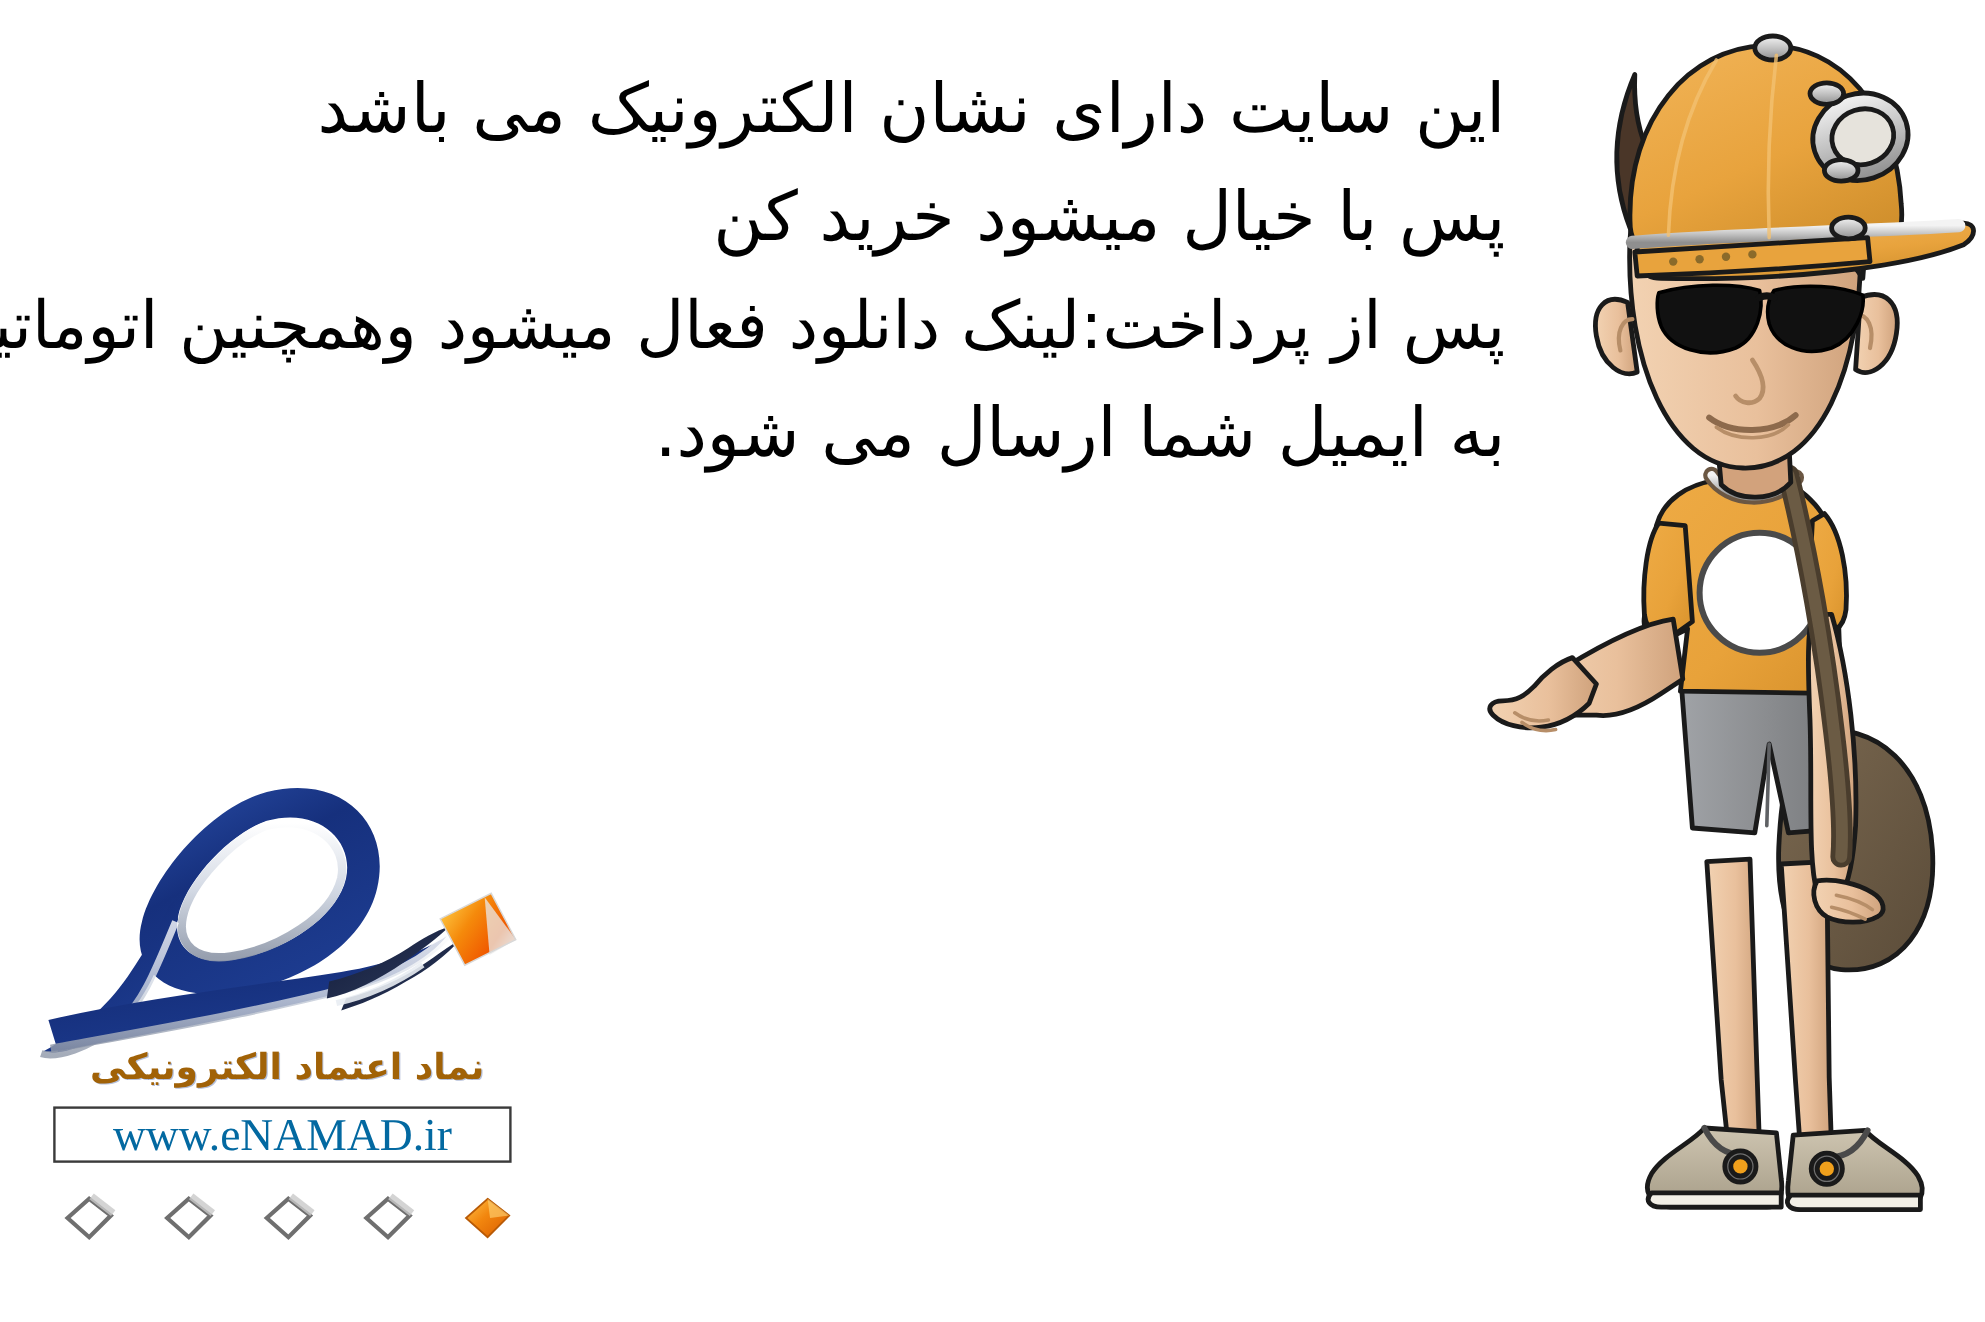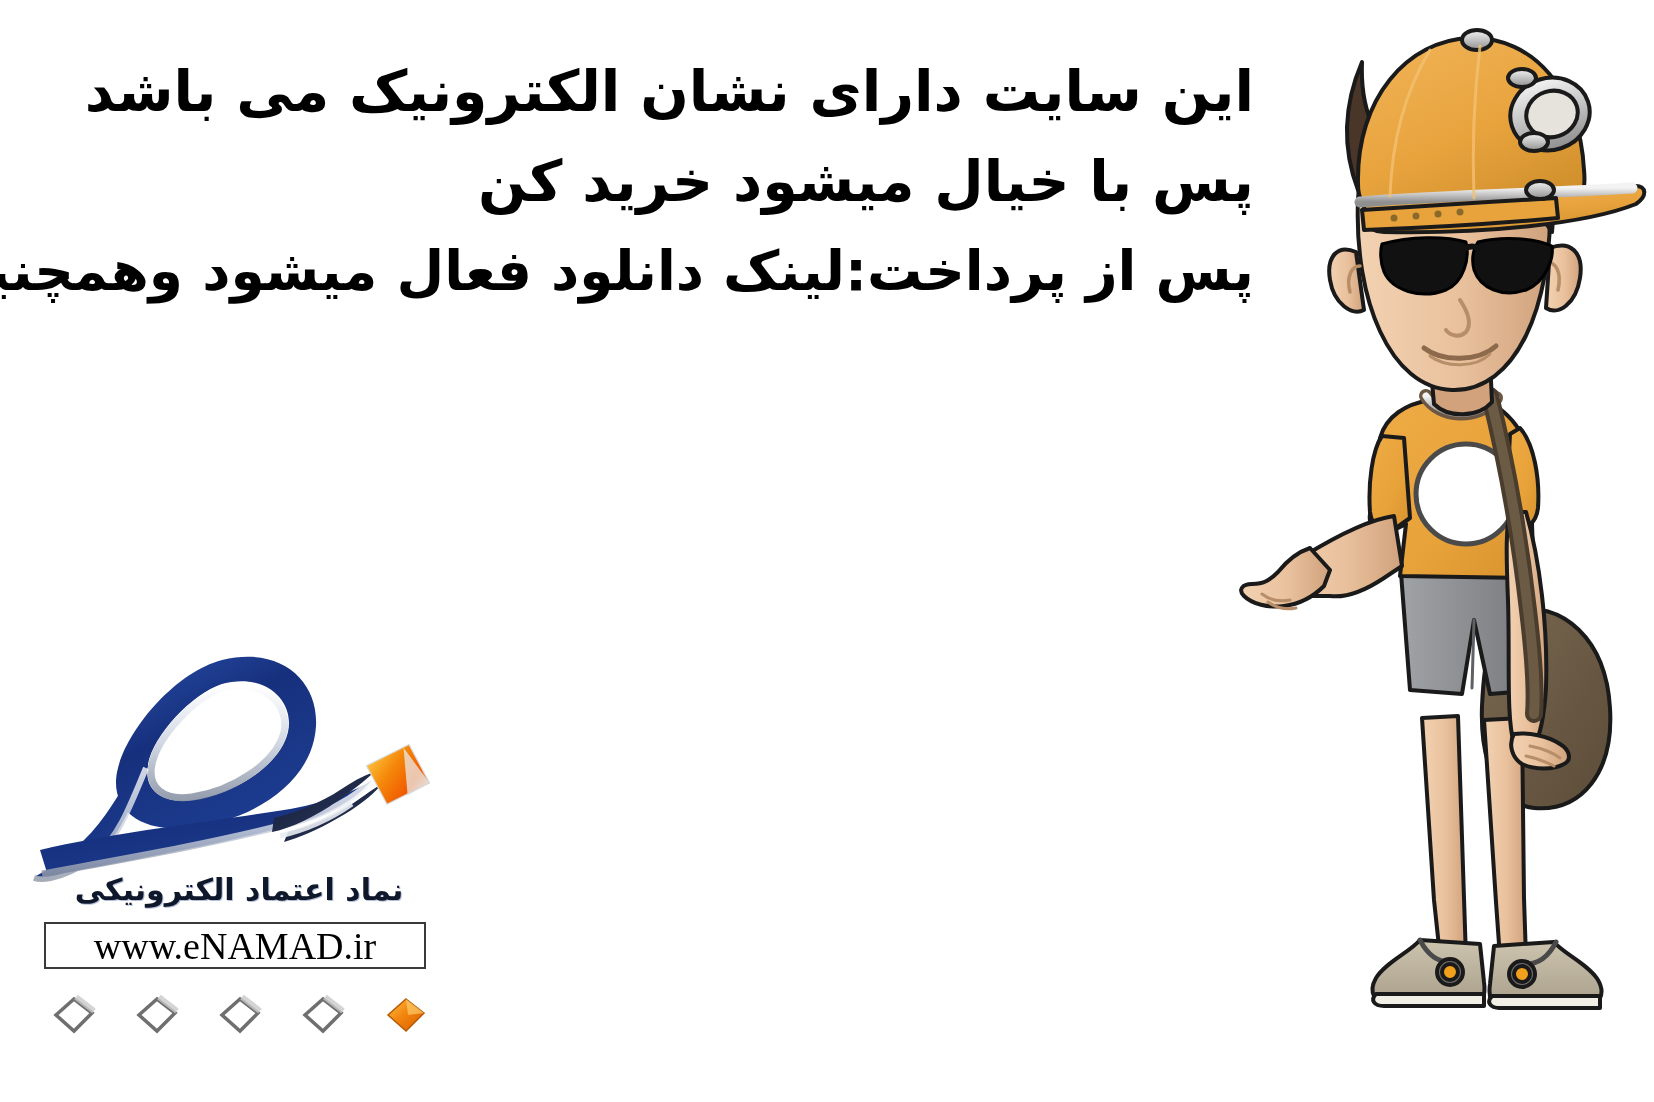--- a/index.html
+++ b/index.html
@@ -25,21 +25,21 @@
     position: absolute;
     top: 46px;
     right: 400px;
     left: 40px;
     direction: rtl;
     text-align: right;
     z-index: 4;
   }
   .message-line {
     font-family: "DejaVu Sans", "Liberation Sans", sans-serif;
-    font-weight: bold;
+    font-weight: normal;
     font-size: 57px;
     line-height: 90px;
     color: #000000;
     white-space: nowrap;
     letter-spacing: -0.5px;
   }
   .message-line.long {
     font-size: 55px;
   }
 
@@ -63,42 +63,42 @@
     position: absolute;
     left: 18px;
     top: 236px;
     width: 390px;
     text-align: center;
     direction: rtl;
     font-family: "DejaVu Sans", "Liberation Sans", sans-serif;
     font-weight: bold;
     font-size: 30px;
     letter-spacing: 1px;
-    color: #0f172a;
+    color: #a16207;
     text-shadow: 1px 1px 0 rgba(120,140,190,0.55);
   }
 
   .enamad-url-box {
     position: absolute;
     left: 18px;
     top: 286px;
     width: 382px;
     height: 47px;
     border: 2px solid #3a3a3a;
     background: #ffffff;
     box-sizing: border-box;
     display: flex;
     align-items: center;
     justify-content: center;
   }
   .enamad-url-text {
     font-family: "Liberation Serif", "DejaVu Serif", serif;
     font-size: 38px;
     line-height: 38px;
-    color: #000000;
+    color: #0369a1;
     direction: ltr;
     letter-spacing: 0px;
     white-space: nowrap;
   }
 
   .enamad-stars {
     position: absolute;
     left: 32px;
     top: 350px;
     width: 370px;
@@ -127,20 +127,21 @@
 </style>
 </head>
 <body>
 
 <div class="banner">
 
   <div class="message-block">
     <div class="message-line">این سایت دارای نشان الکترونیک می باشد</div>
     <div class="message-line">پس با خیال میشود خرید کن</div>
     <div class="message-line long">پس از پرداخت:لینک دانلود فعال میشود وهمچنین اتوماتیک فایل</div>
+    <div class="message-line">به ایمیل شما ارسال می شود.</div>
   </div>
 
   <div class="enamad-seal">
 
     <div class="enamad-mark">
       <svg width="420" height="250" viewBox="0 0 420 250" xmlns="http://www.w3.org/2000/svg">
         <defs>
           <linearGradient id="blueRibbon" x1="0%" y1="0%" x2="60%" y2="100%">
             <stop offset="0%" stop-color="#2a4ea8"></stop>
             <stop offset="45%" stop-color="#16307d"></stop>

